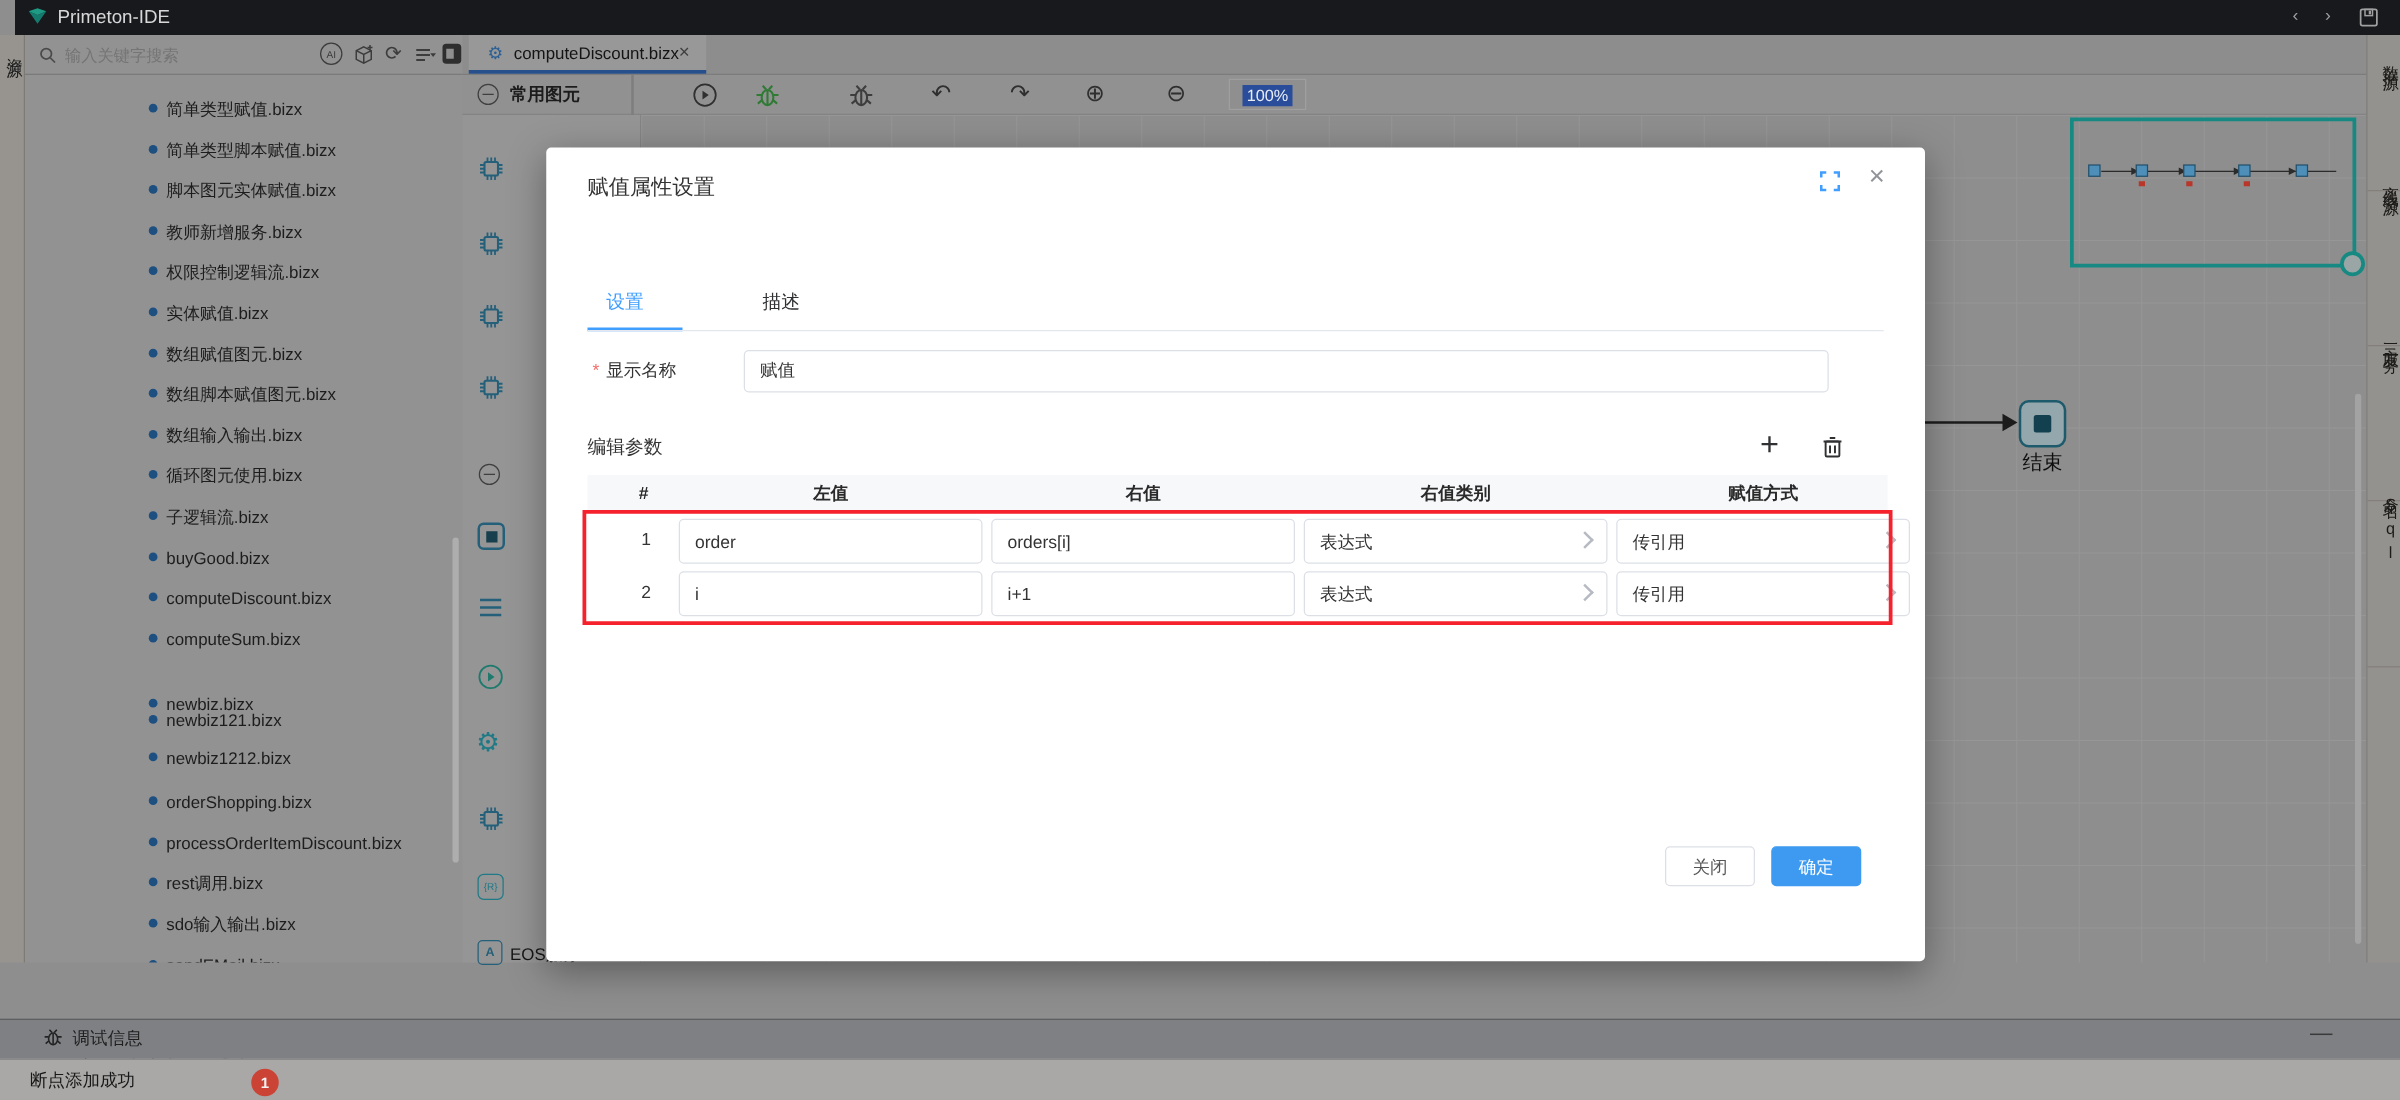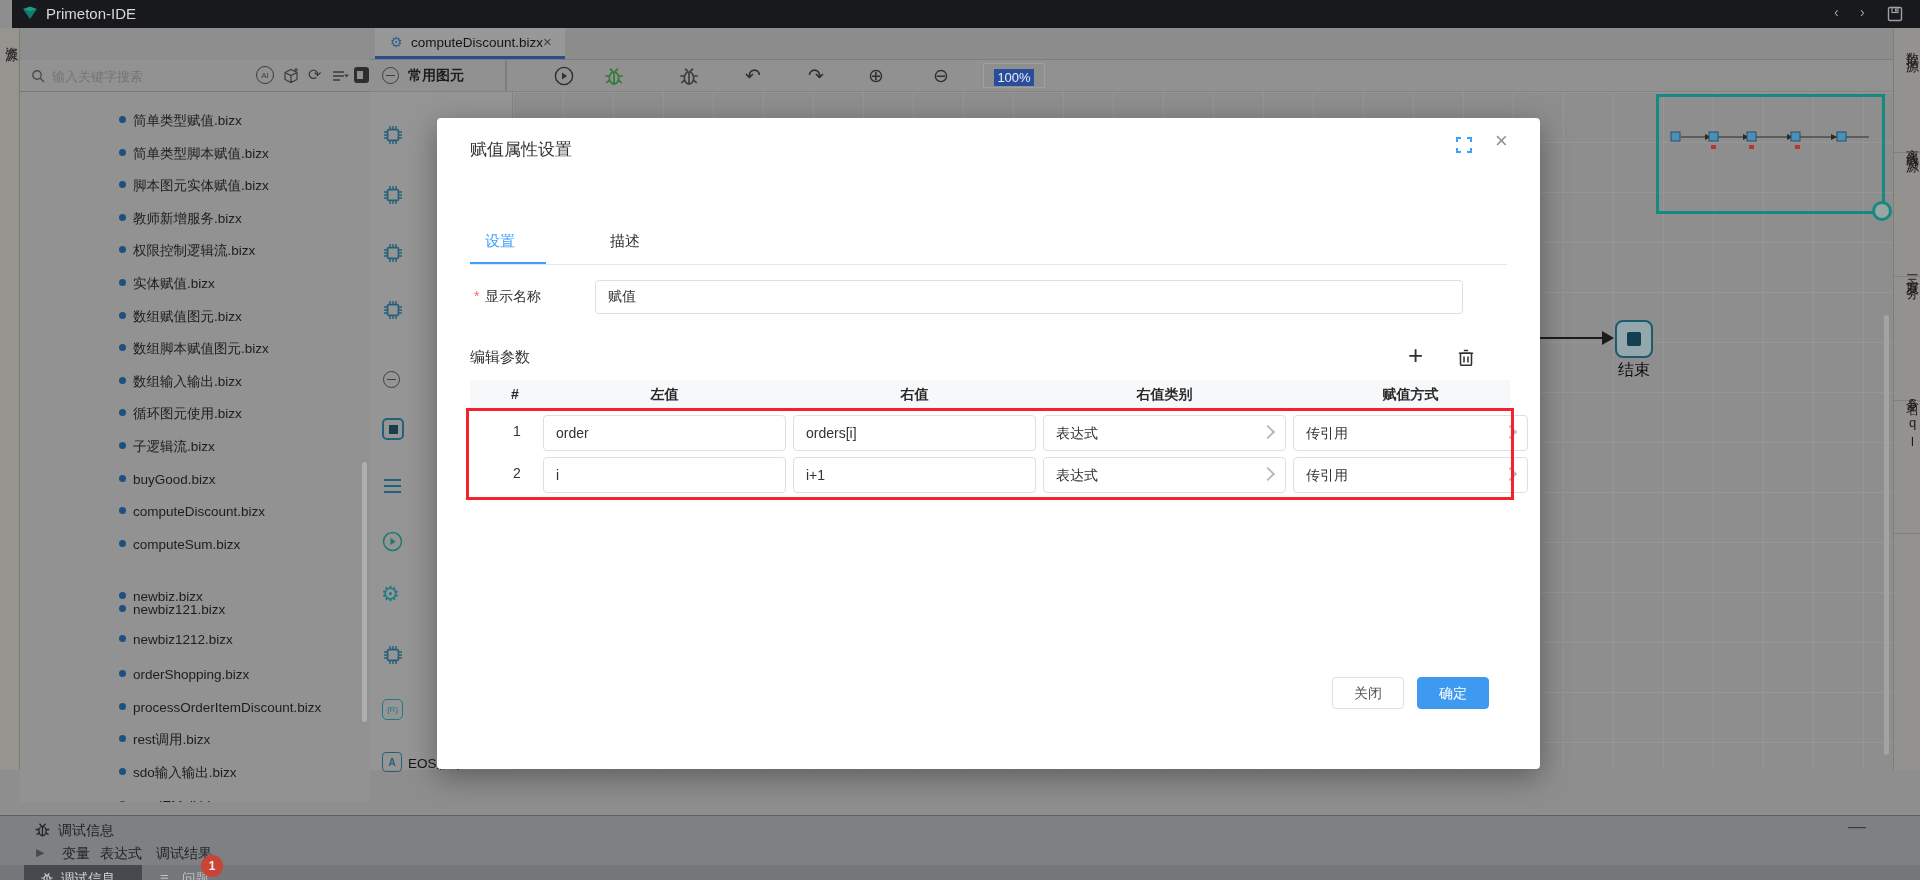--- a/index.html
+++ b/index.html
@@ -7,21 +7,21 @@
   #stage{position:relative;width:1920px;height:880px;overflow:hidden;background:#8e8e8e;}
   .abs{position:absolute;box-sizing:border-box;}
   .vtext{writing-mode:vertical-rl;text-orientation:upright;letter-spacing:4px;}
   .ic{display:inline-block;vertical-align:middle;}
   .chev{width:8px;height:8px;border-right:2px solid #b6bac2;border-bottom:2px solid #b6bac2;transform:rotate(-45deg);}
   input{font-family:inherit;outline:none;}
   
   .titlebar{left:0;top:0;width:1920px;height:28px;background:#17191d;color:#d8d8d8;margin-left:12px;}
   
   .activity{left:0;top:28px;width:20px;height:742px;background:#97948f;border-right:1px solid #7e7b77;}
-  .sidebar{left:20px;top:28px;width:350px;height:742px;background:#929292;overflow:hidden;margin-top:32px;}
+  .sidebar{left:20px;top:28px;width:350px;height:742px;background:#929292;overflow:hidden;}
   .searchrow{left:0;top:0;width:350px;height:32px;border-bottom:1px solid #7a7a7a;}
   .fileitem{left:0;width:350px;height:26px;line-height:26px;white-space:nowrap;cursor:pointer;}
   .fileitem .dot{display:inline-block;width:7px;height:7px;border-radius:50%;background:#1d4f80;margin:0 7px 2px 99px;}
   .fileitem span.lbl{font-size:13.5px;color:#1d1d1d;}
   
   .tabbar{left:370px;top:28px;width:1523px;height:32px;background:#8d8d8d;border-bottom:1px solid #7c7c7c;}
   .toolbar{left:370px;top:60px;width:1523px;height:32px;background:#919191;border-bottom:1px solid #838383;}
   .tbic{color:#2f2f2f;font-size:19px;line-height:32px;}
   .palette{left:370px;top:92px;width:143px;height:678px;background:#959595;border-right:1px solid #848484;}
   .canvas{left:513px;top:92px;width:1380px;height:678px;background:#8e8e8e;
@@ -278,20 +278,23 @@
             <use href="#sym-bug"></use>
           </svg>
         <span style="position:absolute;left:37px;top:5px;font-size:13.5px;color:#d9d9d9;">调试信息</span>
       </div>
       <span style="position:absolute;left:160px;top:4px;font-size:15px;color:#c3c3c3;">≡</span>
       <span style="position:absolute;left:182px;top:5px;font-size:13.5px;color:#c0c0c0;cursor:pointer;">问题</span>
     </div>
     <span class="abs" style="left:201px;top:39px;width:22px;height:22px;background:#cb4335;border-radius:50%;color:#f2f2f2;font-size:12px;font-weight:bold;text-align:center;line-height:22px;z-index:3;">1</span>
   </div>
 
+  <div class="abs statusbar">
+    <span class="abs" style="left:24px;top:8px;">断点添加成功</span>
+  </div>
 
   <div class="abs modal">
     <span class="abs" style="left:33px;top:20px;font-size:17px;color:#333;font-weight:500;">赋值属性设置</span>
     <svg class="abs ic" style="left:1018px;top:18px;color:#409eff;cursor:pointer;" width="18" height="18">
         <use href="#sym-fullscreen"></use>
       </svg>
     <span class="abs" style="left:1058px;top:10px;font-size:22px;color:#909399;cursor:pointer;">×</span>
 
     <span class="abs mtab-active" style="left:48px;top:114px;font-size:15px;cursor:pointer;">设置</span>
     <span class="abs mtab" style="left:173px;top:114px;font-size:15px;cursor:pointer;">描述</span>

